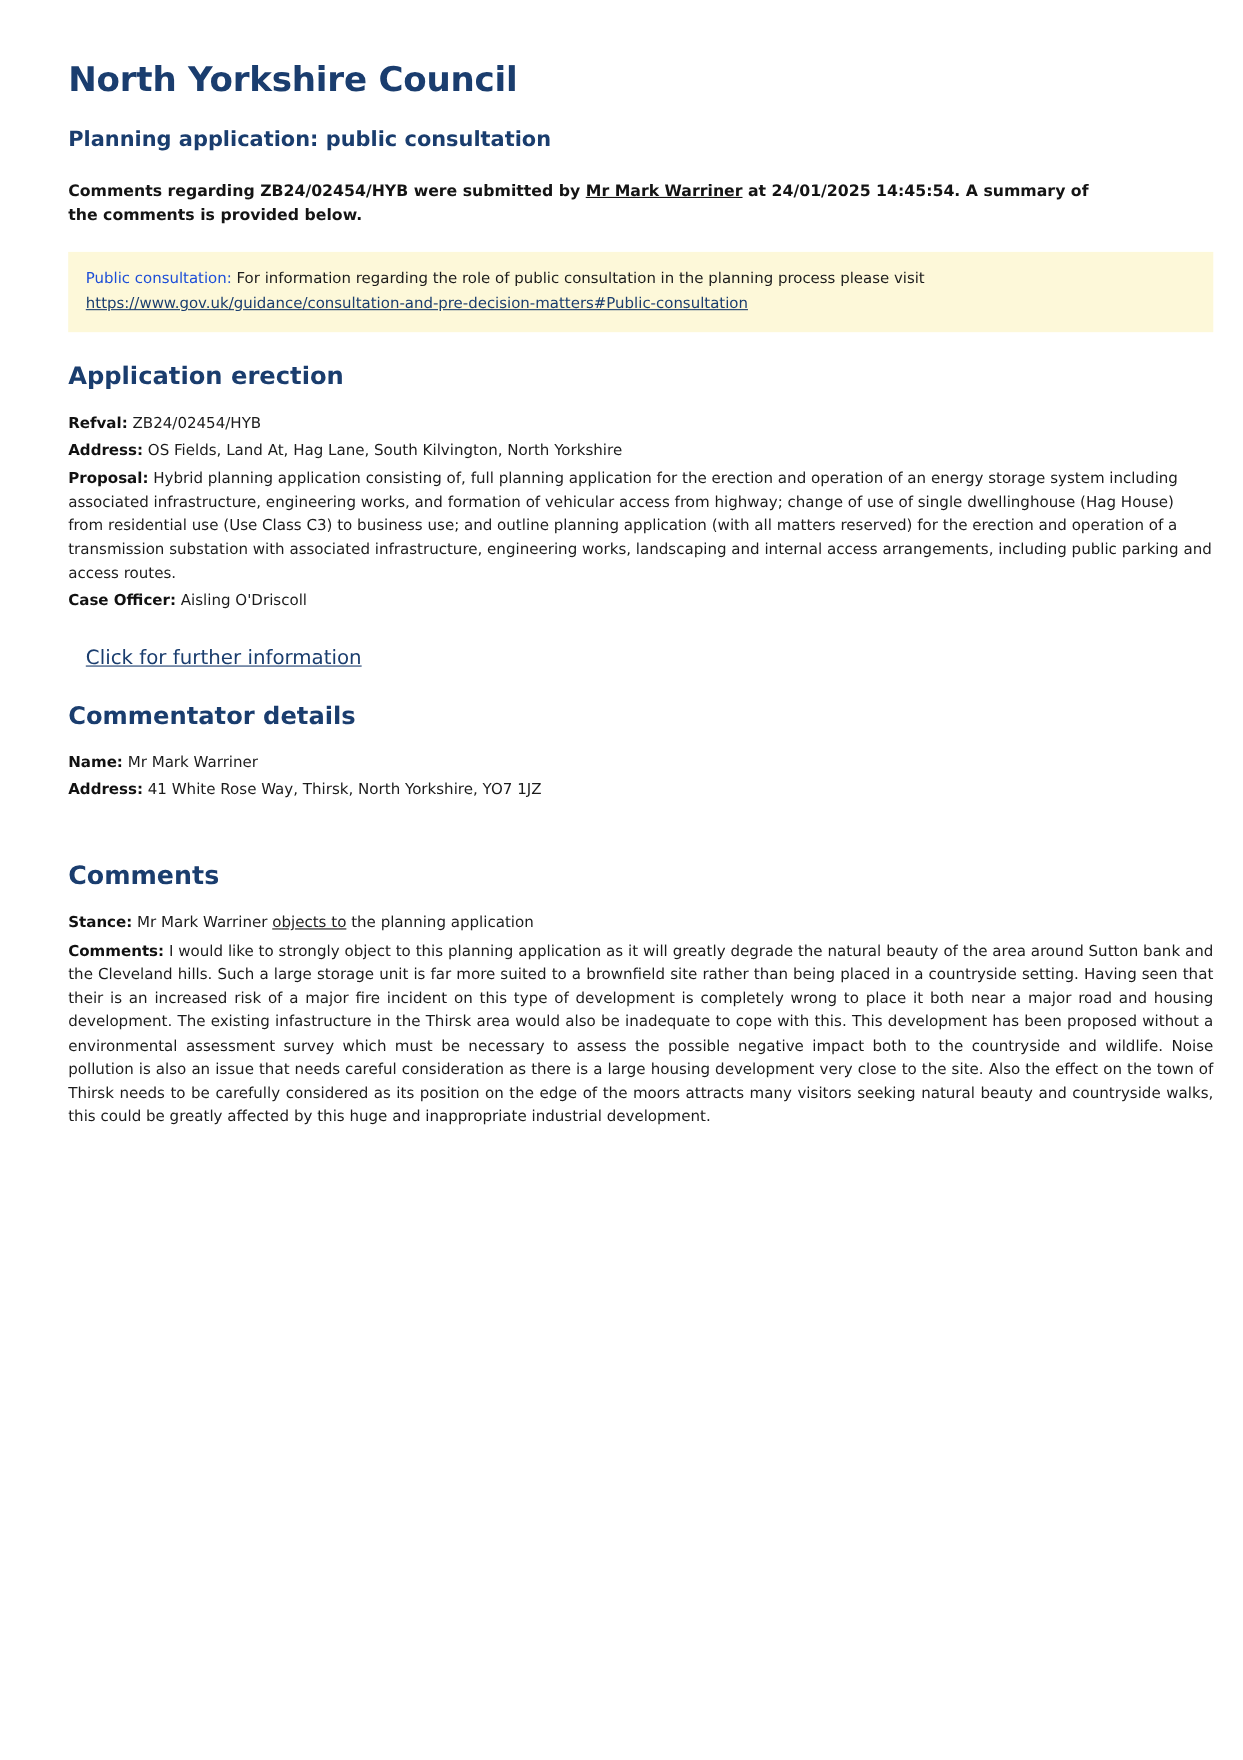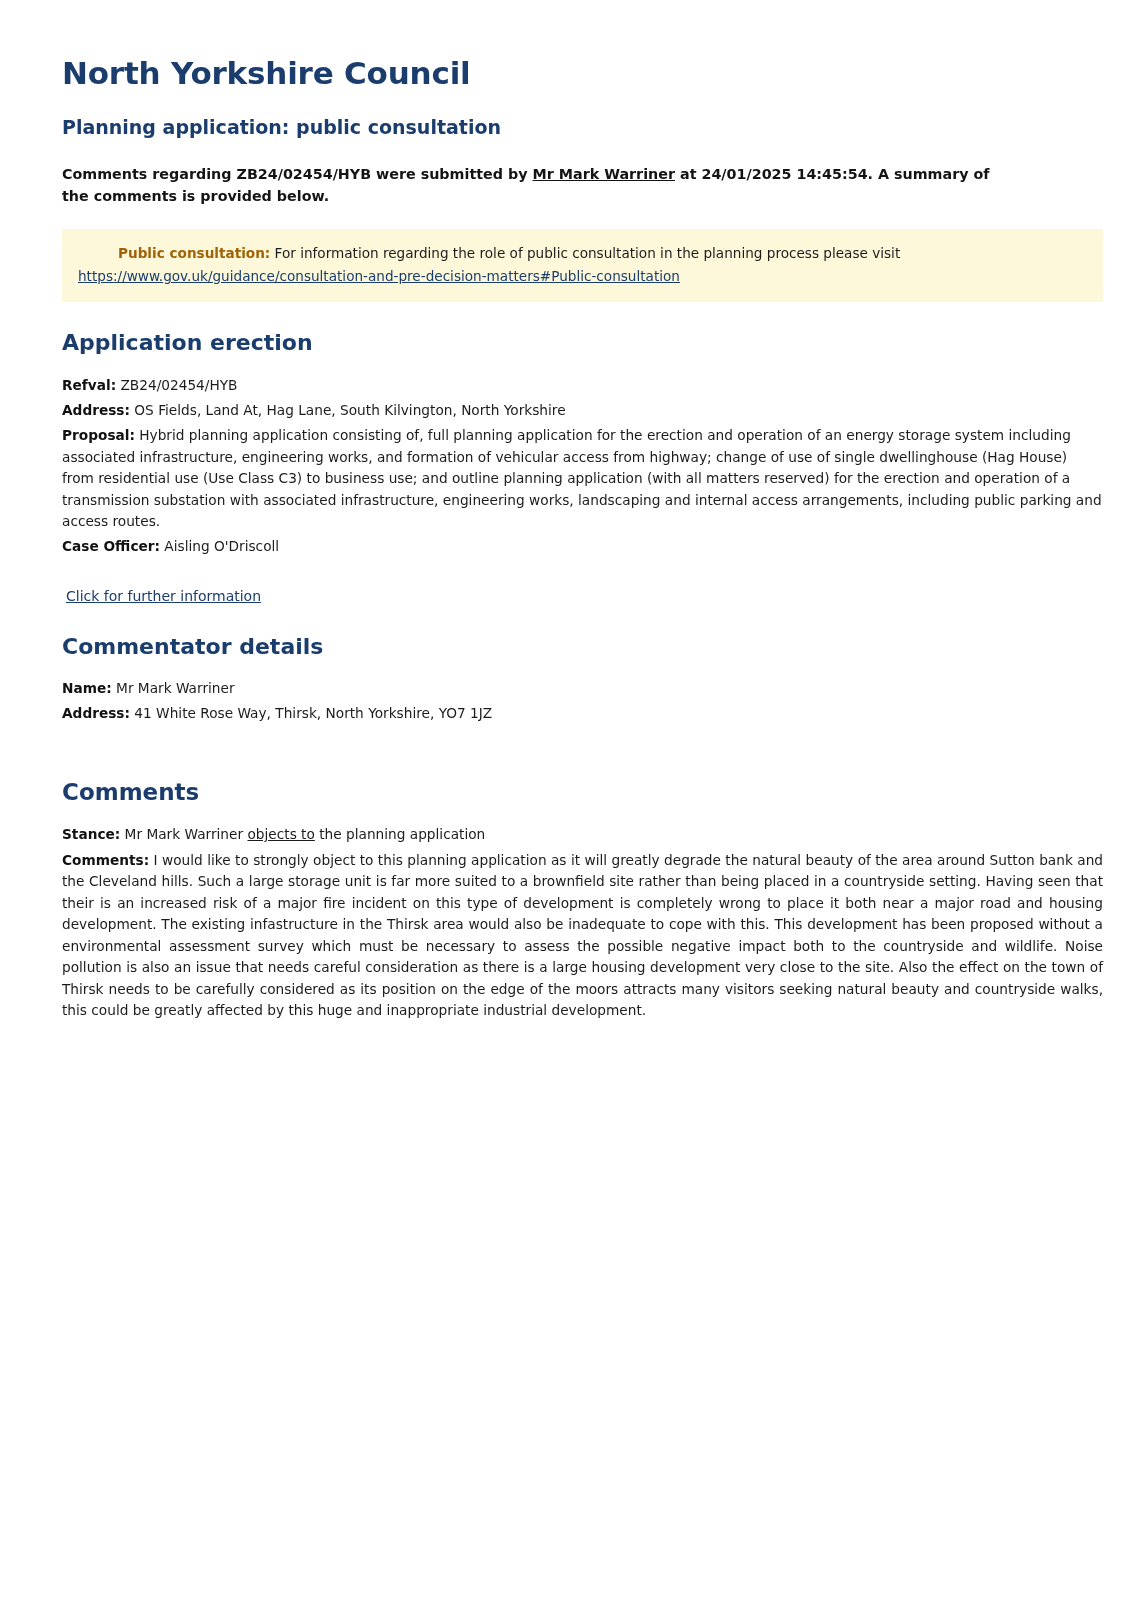--- a/index.html
+++ b/index.html
@@ -49,23 +49,22 @@
   }
   .notice {
     background: #fdf8d9;
     padding: 14px 16px 15px 16px;
     margin: 0 0 28px 0;
     font-size: 13.6px;
     line-height: 1.55;
     color: #1c1c1c;
   }
   .notice b {
-    font-weight: bold;
-    color: #a16207;
-    margin-left: 40px;
+    font-weight: normal;
+    color: #1d4ed8;
   }
   .notice a,
   .link {
     color: #1a3d6e;
     text-decoration: underline;
   }
   .notice .url {
     display: inline-block;
     margin-top: 2px;
   }
@@ -86,24 +85,24 @@
     color: #1c1c1c;
     margin: 0 0 4px 0;
   }
   .field-block .lbl {
     font-weight: bold;
     color: #111;
   }
   .spacer-30 { height: 30px; }
   .further-link {
     display: inline-block;
-    font-size: 14px;
+    font-size: 18px;
     color: #1a3d6e;
     text-decoration: underline;
-    margin: 26px 0 30px 4px;
+    margin: 26px 0 30px 16px;
   }
   .stance .underline {
     text-decoration: underline;
   }
   .comments-body {
     font-size: 13.7px;
     line-height: 1.57;
     color: #1c1c1c;
     text-align: justify;
     margin: 0;

